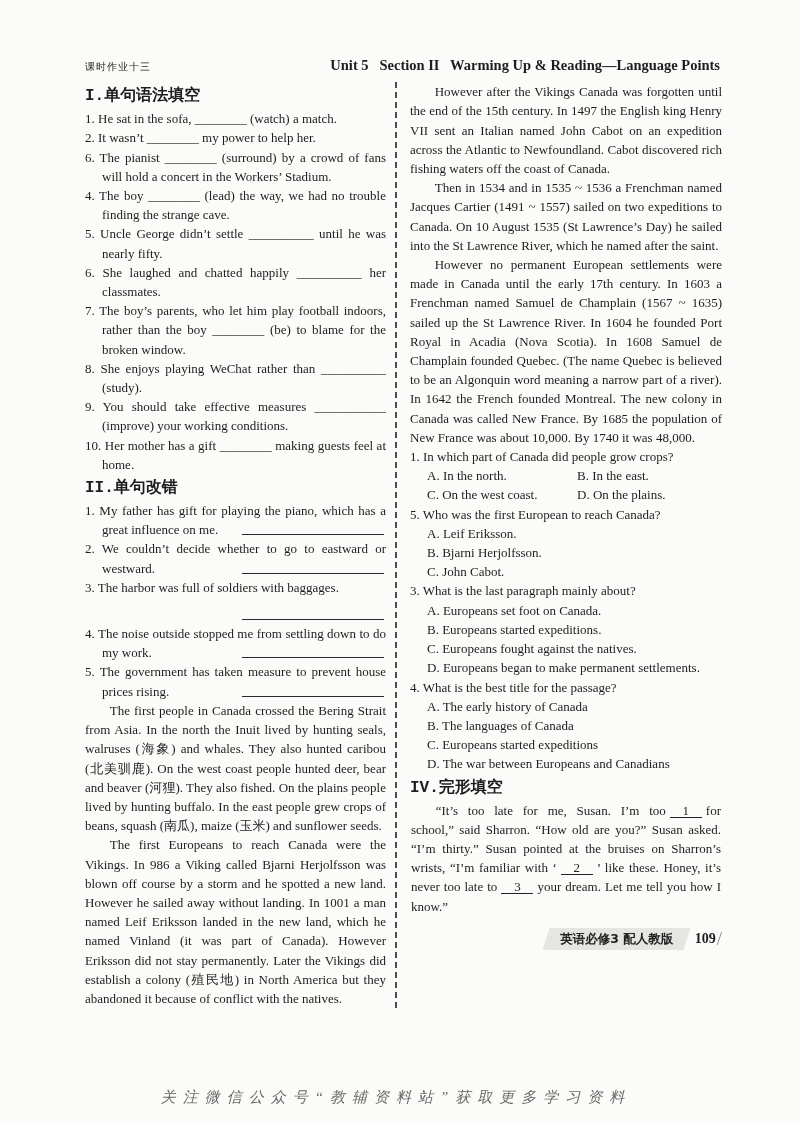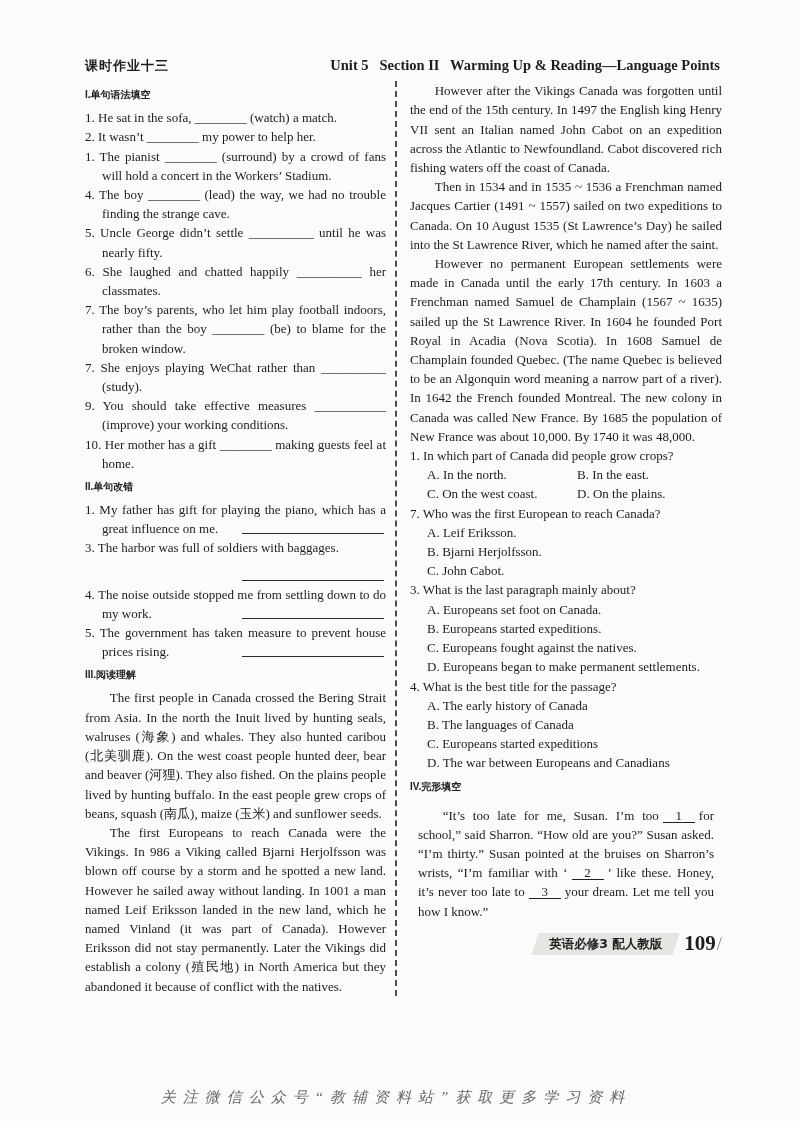--- a/index.html
+++ b/index.html
@@ -12,63 +12,63 @@
     line-height:19.2px;
     position:relative;
     overflow:hidden;
   }
   .page-header{
     display:flex;justify-content:space-between;align-items:baseline;
     padding:56px 80px 4px 85px;
   }
   .lesson-title{
     font-family:"DejaVu Sans","Liberation Sans",sans-serif;
-    font-weight:bold;font-size:13px;letter-spacing:1px;
+    font-weight:normal;font-size:10px;letter-spacing:1px;
   }
   .unit-title{font-weight:bold;font-size:14.5px;text-align:right;}
   .columns{display:flex;align-items:stretch;padding:2px 0 0 85px;}
   .col-left{width:310px;padding-right:9px;box-sizing:border-box;}
   .col-right{width:327px;padding-left:13px;box-sizing:border-box;border-left:2px dashed #4d4d4d;}
   .sec-title{
-    font-family:Liberation Sans, sans-serif;
-    font-weight:bold;font-size:10px;line-height:22px;margin:3px 0 2px;
+    font-family:Liberation Mono, monospace;
+    font-weight:bold;font-size:16px;line-height:22px;margin:3px 0 2px;
   }
   .item{padding-left:17px;text-indent:-17px;text-align:justify;position:relative;}
   .fix-item{padding-left:17px;text-indent:-17px;text-align:justify;position:relative;}
   .answer-rule{
     position:absolute;right:2px;bottom:4px;width:142px;
     border-bottom:1px solid #2a2a2a;height:1px;
   }
   .fix-item.rule-own-line{padding-bottom:27px;}
   .para{text-indent:1.9em;text-align:justify;margin:0;}
   .q{padding-left:17px;text-indent:-17px;text-align:justify;}
   .opt{padding-left:17px;text-align:justify;}
   .optgrid{display:flex;padding-left:17px;}
   .optgrid .opt-a{width:150px;flex:none;}
-  .cloze-p{text-indent:1.9em;text-align:justify;margin:8px;}
+  .cloze-p{text-indent:1.9em;text-align:justify;margin:1px;}
   .cloze-blank{
     display:inline-block;min-width:32px;text-indent:0;text-align:center;
     border-bottom:1px solid #222;line-height:13px;margin:0 4px;
   }
   .page-footer{
     display:flex;justify-content:flex-end;align-items:center;
     margin-top:12px;
   }
   .book-plate{
     background:#e5e5e1;
     transform:skewX(-18deg);
     padding:1px 14px 2px;
     margin-right:8px;
   }
   .book-plate>span{
     display:inline-block;transform:skewX(18deg);
     font-family:"DejaVu Sans","Liberation Sans",sans-serif;
     font-weight:bold;font-size:12.5px;color:#222;
   }
-  .page-number{font-weight:bold;font-size:21px;line-height:21px;}
+  .page-number{font-weight:bold;font-size:14px;line-height:21px;}
   .page-slash{color:#8a8a8a;font-size:19px;margin-left:1px;}
   .watermark{
     position:absolute;left:0;right:8px;bottom:14px;
     text-align:center;color:#4f4f4f;font-size:15px;
     letter-spacing:7px;font-style:italic;opacity:.85;margin-top:22px;
   }
 </style>
 </head>
 <body>
 
@@ -77,48 +77,51 @@
   <div class="unit-title">Unit 5&nbsp;&nbsp; Section II&nbsp;&nbsp; Warming Up &amp; Reading—Language Points</div>
 </div>
 
 <div class="columns">
 
   <div class="col-left">
 
     <div class="sec-title">I.单句语法填空</div>
     <div class="item">1. He sat in the sofa, ________ (watch) a match.</div>
     <div class="item">2. It wasn’t ________ my power to help her.</div>
-    <div class="item">1. The pianist ________ (surround) by a crowd of fans will hold a concert in the Workers’ Stadium.</div>
+    <div class="item">6. The pianist ________ (surround) by a crowd of fans will hold a concert in the Workers’ Stadium.</div>
     <div class="item">4. The boy ________ (lead) the way, we had no trouble finding the strange cave.</div>
     <div class="item">5. Uncle George didn’t settle __________ until he was nearly fifty.</div>
     <div class="item">6. She laughed and chatted happily __________ her classmates.</div>
     <div class="item">7. The boy’s parents, who let him play football indoors, rather than the boy ________ (be) to blame for the broken window.</div>
-    <div class="item">7. She enjoys playing WeChat rather than __________ (study).</div>
+    <div class="item">8. She enjoys playing WeChat rather than __________ (study).</div>
     <div class="item">9. You should take effective measures ___________ (improve) your working conditions.</div>
     <div class="item">10. Her mother has a gift ________ making guests feel at home.</div>
 
     <div class="sec-title">II.单句改错</div>
     <div class="fix-item">
       <span>1. My father has gift for playing the piano, which has a great influence on me.</span>
+      <span class="answer-rule"></span>
+    </div>
+    <div class="fix-item">
+      <span>2. We couldn’t decide whether to go to eastward or westward.</span>
       <span class="answer-rule"></span>
     </div>
     <div class="fix-item rule-own-line">
       <span>3. The harbor was full of soldiers with baggages.</span>
       <span class="answer-rule"></span>
     </div>
     <div class="fix-item">
       <span>4. The noise outside stopped me from settling down to do my work.</span>
       <span class="answer-rule"></span>
     </div>
     <div class="fix-item">
       <span>5. The government has taken measure to prevent house prices rising.</span>
       <span class="answer-rule"></span>
     </div>
 
-    <div class="sec-title">III.阅读理解</div>
     <p class="para">The first people in Canada crossed the Bering Strait from Asia. In the north the Inuit lived by hunting seals, walruses (海象) and whales. They also hunted caribou (北美驯鹿). On the west coast people hunted deer, bear and beaver (河狸). They also fished. On the plains people lived by hunting buffalo. In the east people grew crops of beans, squash (南瓜), maize (玉米) and sunflower seeds.</p>
     <p class="para">The first Europeans to reach Canada were the Vikings. In 986 a Viking called Bjarni Herjolfsson was blown off course by a storm and he spotted a new land. However he sailed away without landing. In 1001 a man named Leif Eriksson landed in the new land, which he named Vinland (it was part of Canada). However Eriksson did not stay permanently. Later the Vikings did establish a colony (殖民地) in North America but they abandoned it because of conflict with the natives.</p>
 
   </div>
 
   <div class="col-right">
 
     <p class="para">However after the Vikings Canada was forgotten until the end of the 15th century. In 1497 the English king Henry VII sent an Italian named John Cabot on an expedition across the Atlantic to Newfoundland. Cabot discovered rich fishing waters off the coast of Canada.</p>
     <p class="para">Then in 1534 and in 1535 ~ 1536 a Frenchman named Jacques Cartier (1491 ~ 1557) sailed on two expeditions to Canada. On 10 August 1535 (St Lawrence’s Day) he sailed into the St Lawrence River, which he named after the saint.</p>
     <p class="para">However no permanent European settlements were made in Canada until the early 17th century. In 1603 a Frenchman named Samuel de Champlain (1567 ~ 1635) sailed up the St Lawrence River. In 1604 he founded Port Royal in Acadia (Nova Scotia). In 1608 Samuel de Champlain founded Quebec. (The name Quebec is believed to be an Algonquin word meaning a narrow part of a river). In 1642 the French founded Montreal. The new colony in Canada was called New France. By 1685 the population of New France was about 10,000. By 1740 it was 48,000.</p>
@@ -126,21 +129,21 @@
     <div class="q">1. In which part of Canada did people grow crops?</div>
     <div class="optgrid">
       <span class="opt-a">A. In the north.</span>
       <span>B. In the east.</span>
     </div>
     <div class="optgrid">
       <span class="opt-a">C. On the west coast.</span>
       <span>D. On the plains.</span>
     </div>
 
-    <div class="q">7. Who was the first European to reach Canada?</div>
+    <div class="q">5. Who was the first European to reach Canada?</div>
     <div class="opt">A. Leif Eriksson.</div>
     <div class="opt">B. Bjarni Herjolfsson.</div>
     <div class="opt">C. John Cabot.</div>
 
     <div class="q">3. What is the last paragraph mainly about?</div>
     <div class="opt">A. Europeans set foot on Canada.</div>
     <div class="opt">B. Europeans started expeditions.</div>
     <div class="opt">C. Europeans fought against the natives.</div>
     <div class="opt">D. Europeans began to make permanent settlements.</div>
 

